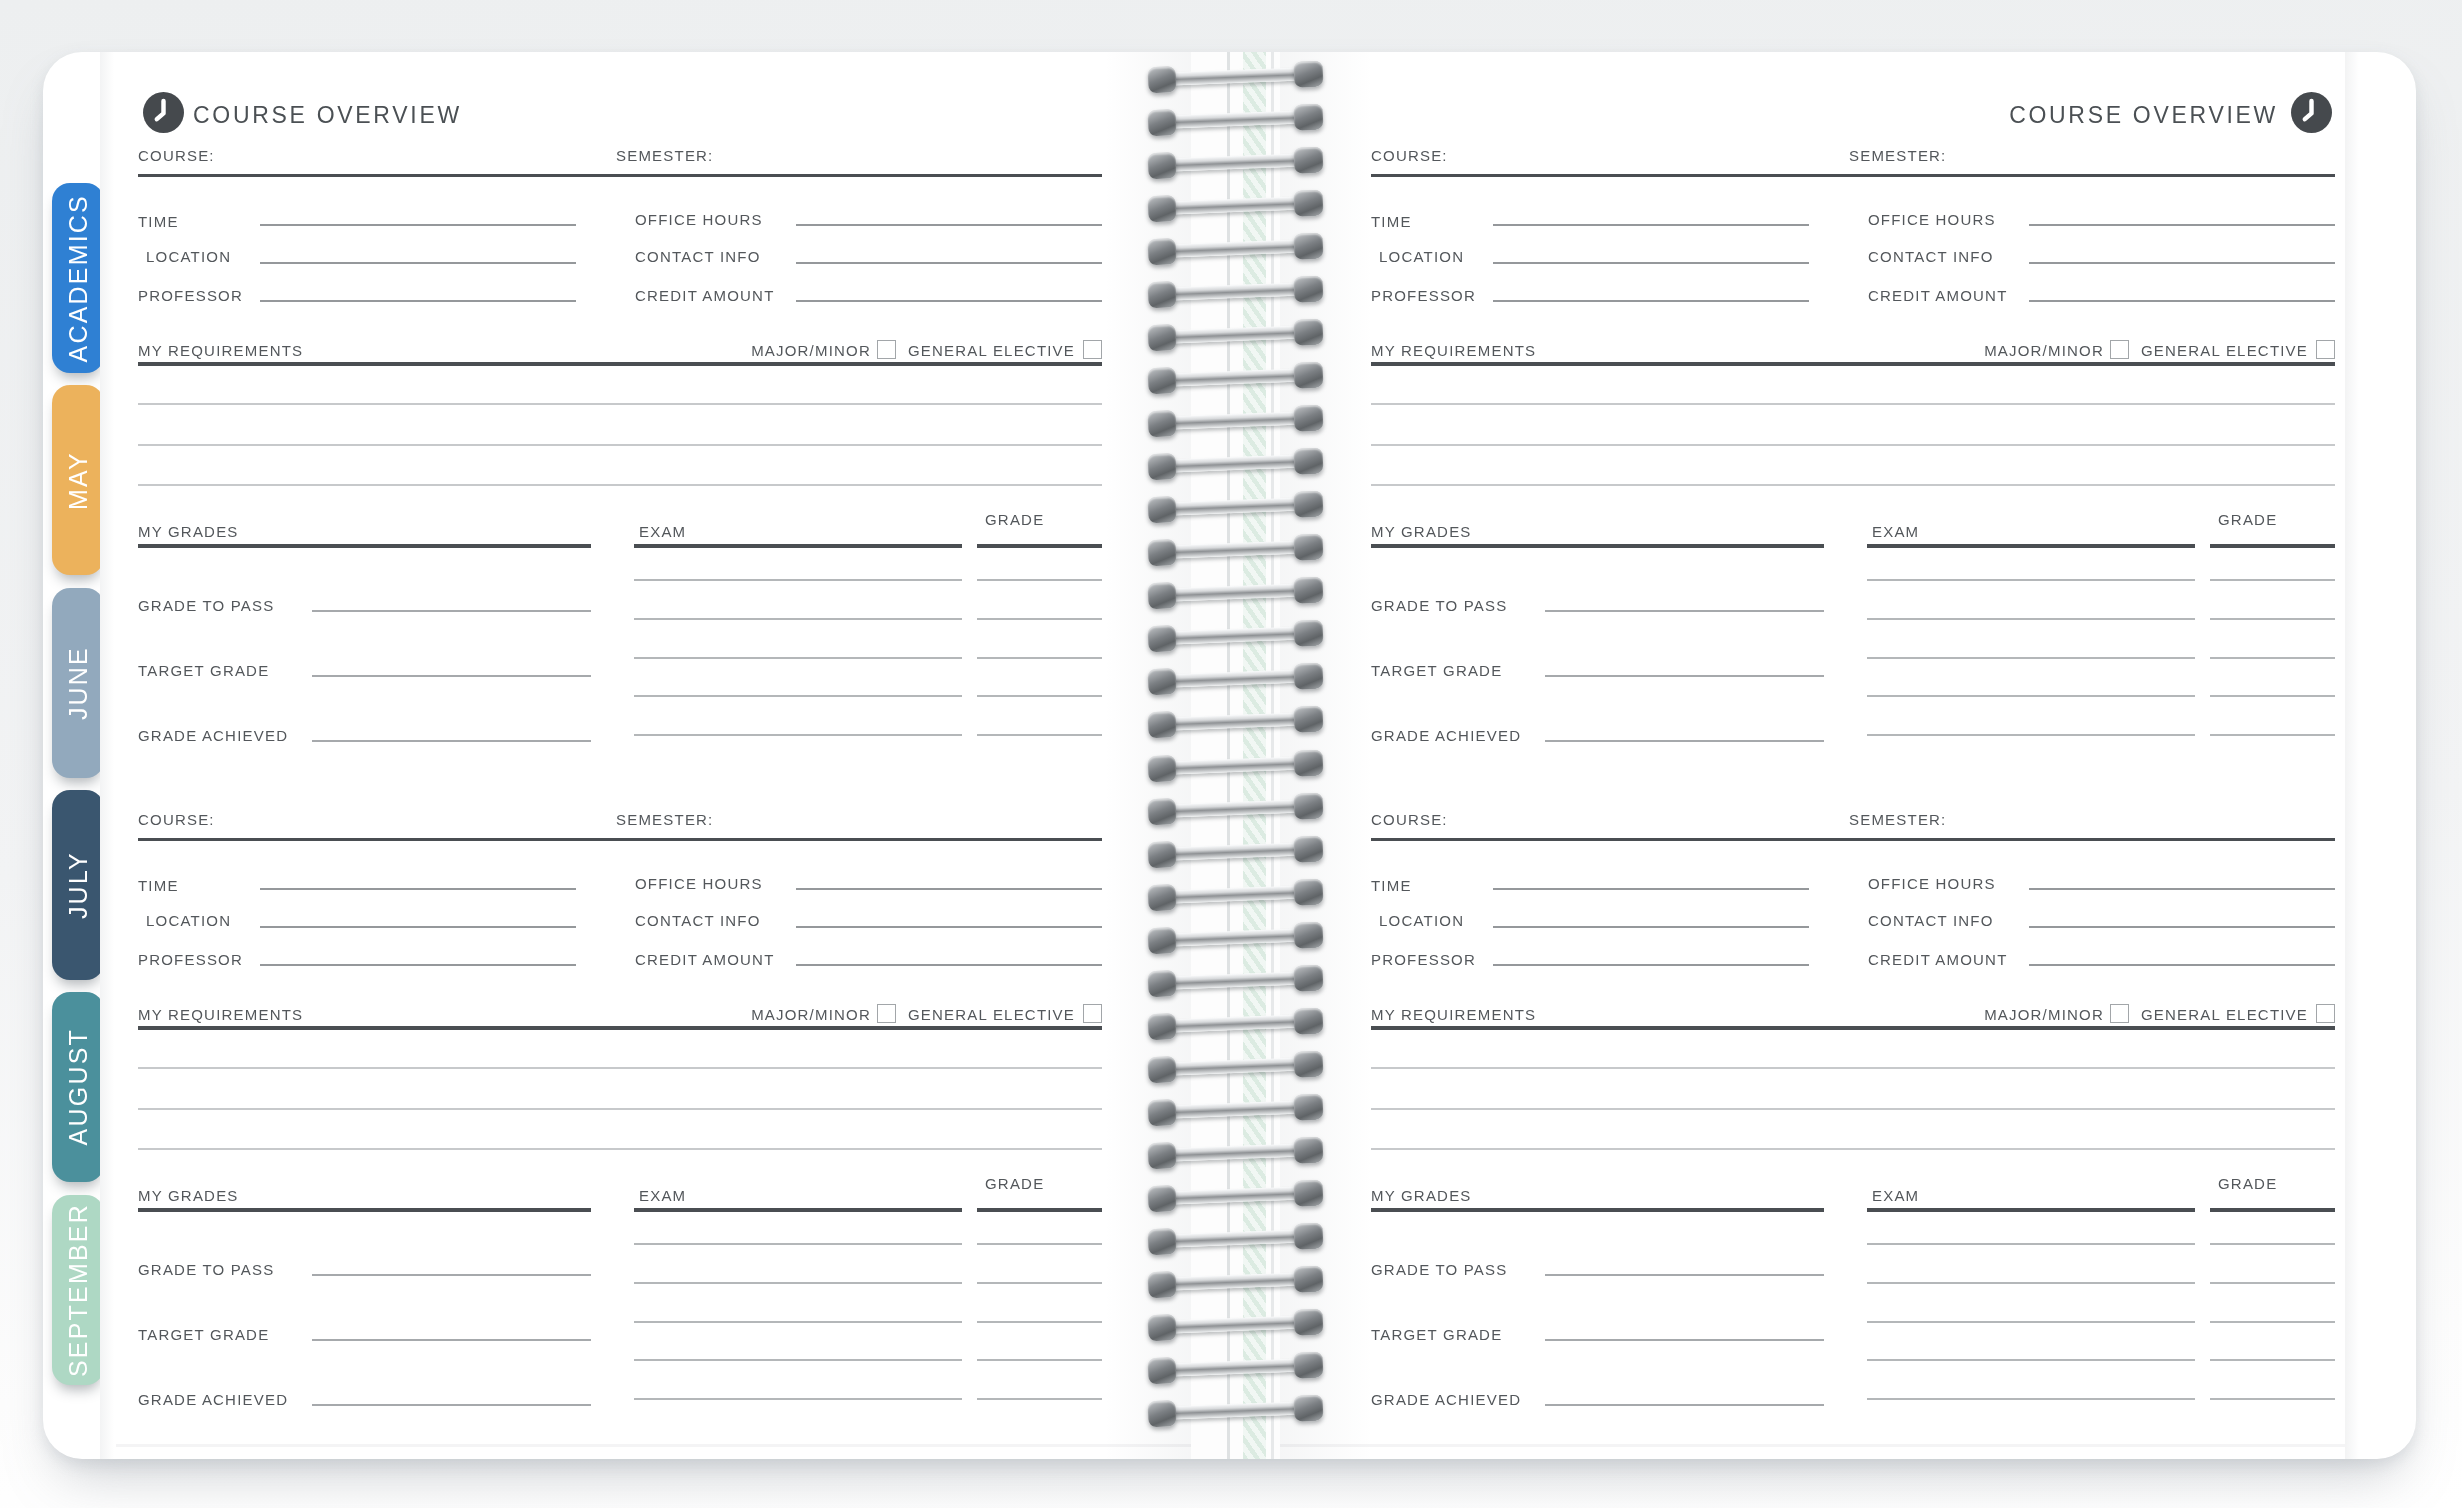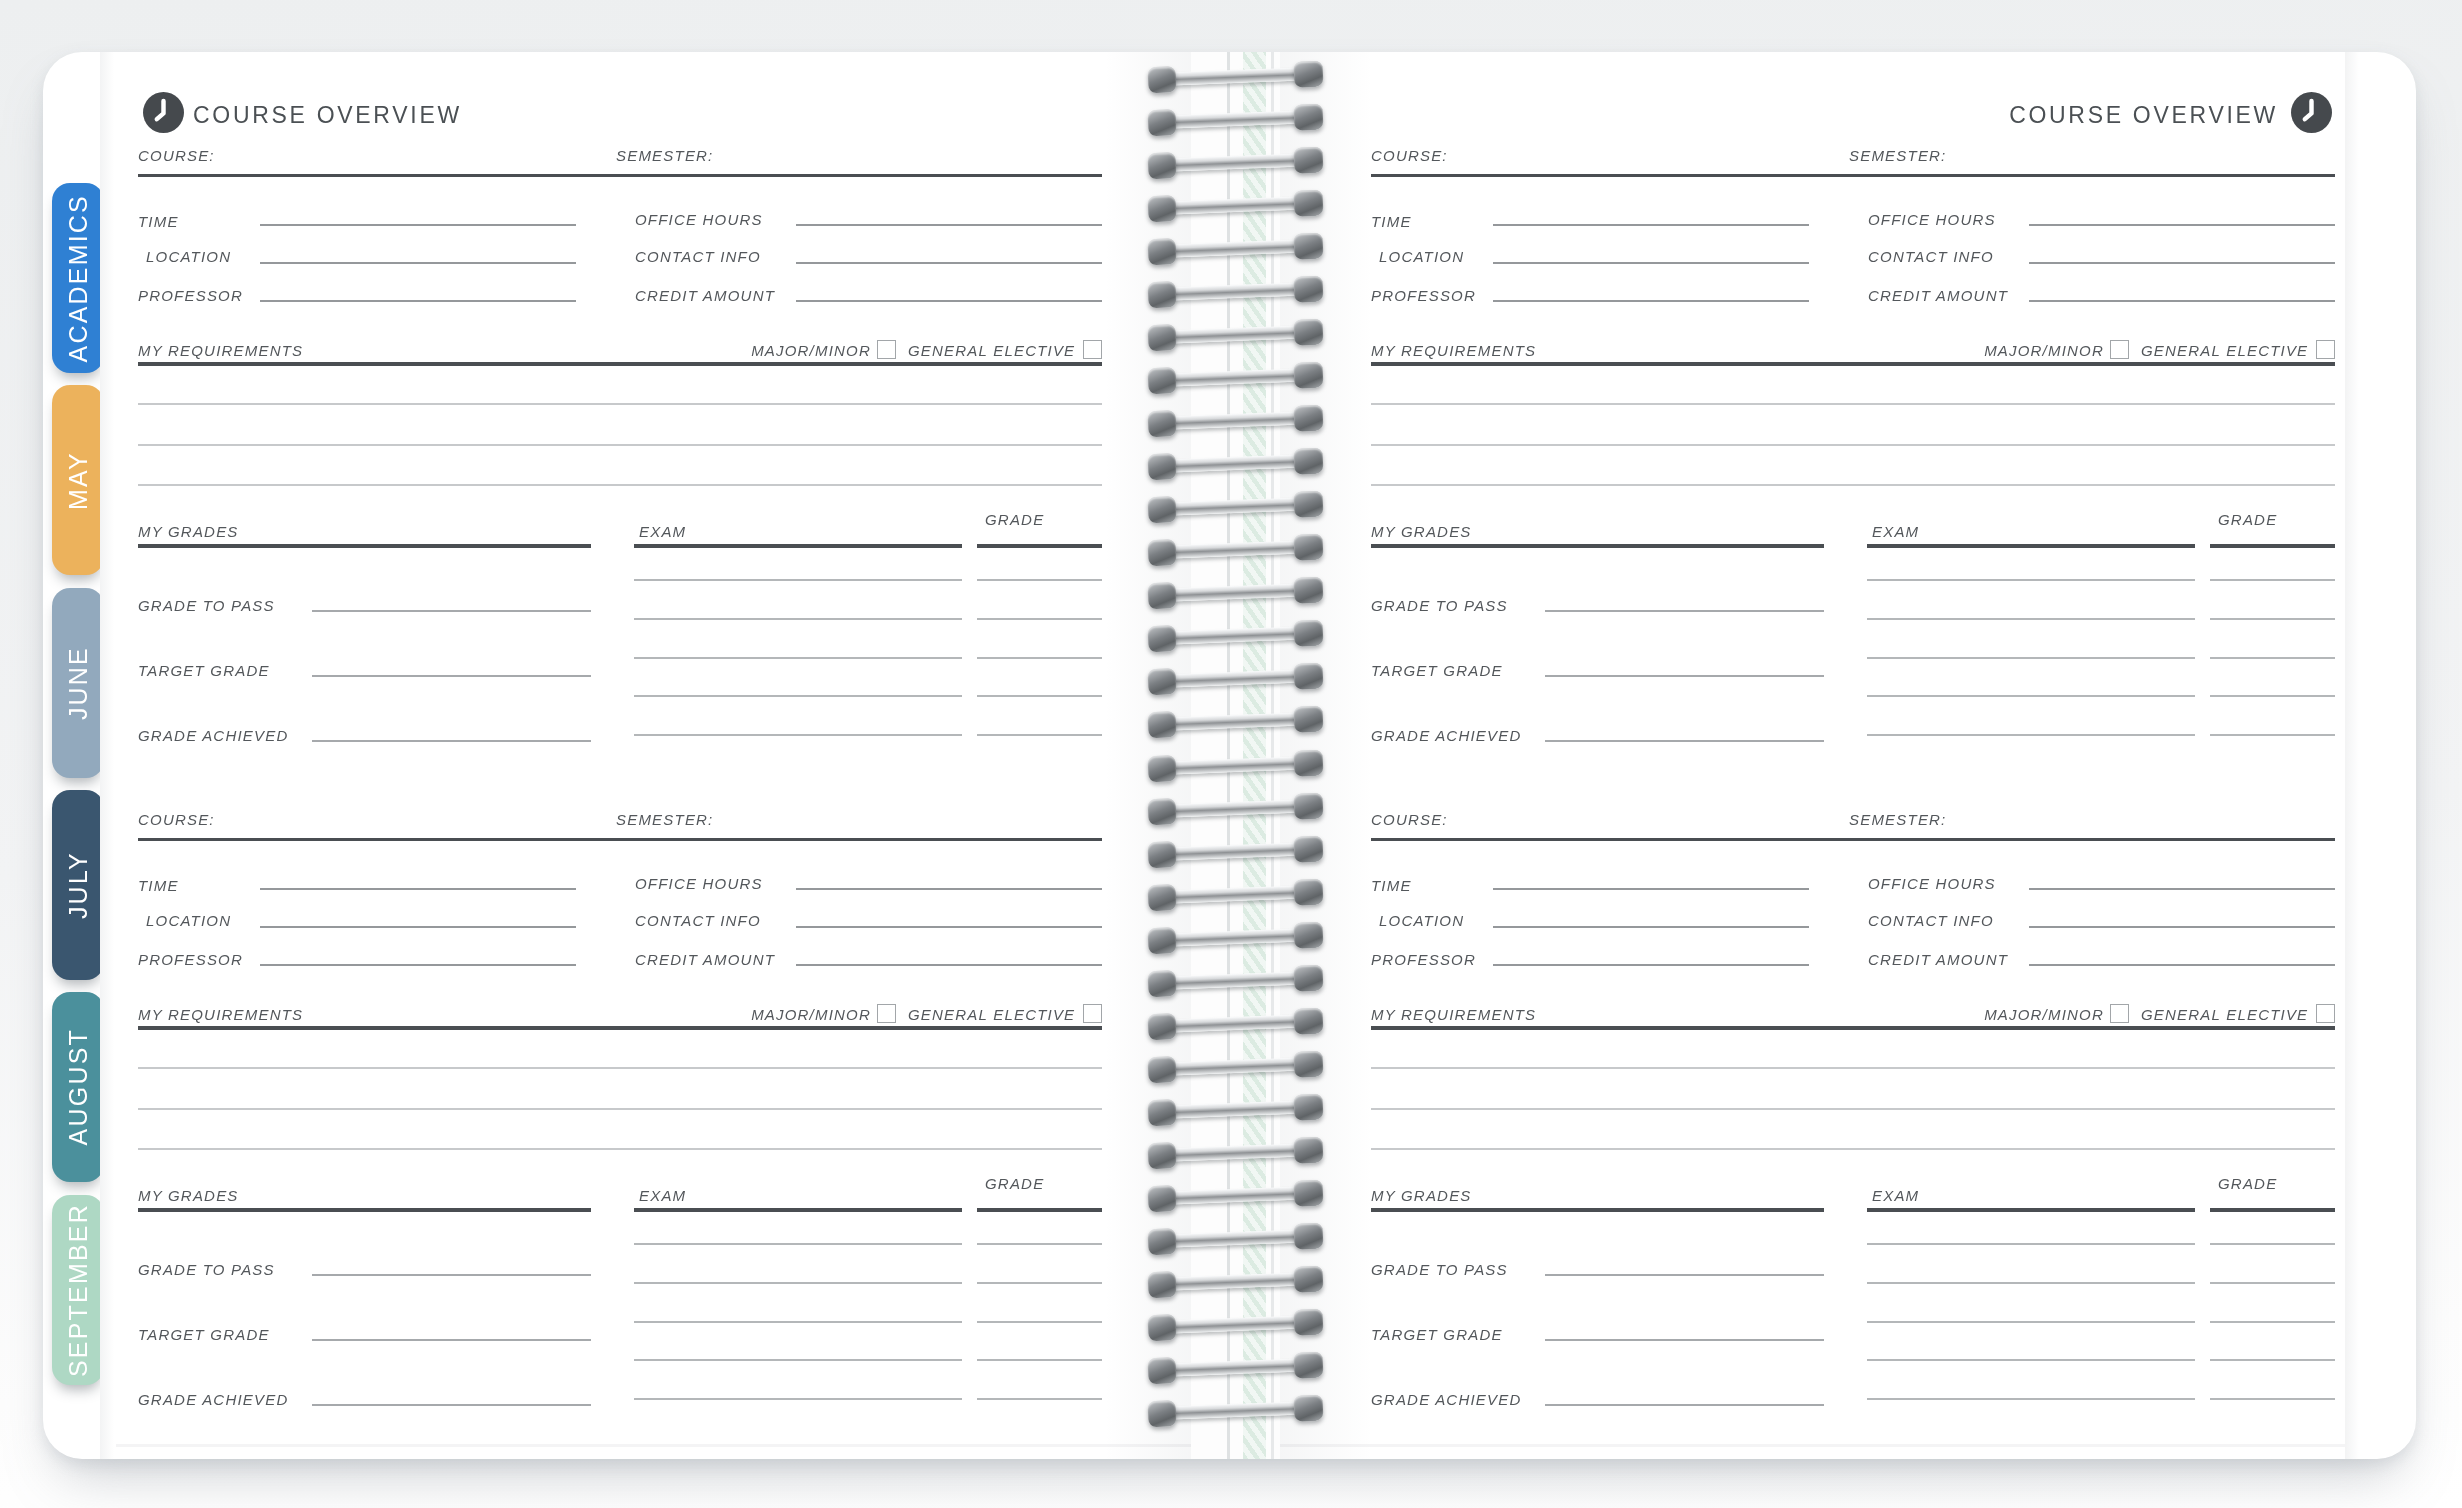--- a/index.html
+++ b/index.html
@@ -73,21 +73,21 @@
   #content-right{left:1371px;width:964px;}
 
   .page-head{position:absolute;top:0;left:0;width:100%;height:134px;margin-top:13px;}
   .clock{position:absolute;top:79px;width:41px;height:41px;}
   .page-head .title{position:absolute;top:89px;font-size:23px;letter-spacing:2.7px;color:#4b5054;white-space:nowrap;}
   #content-left .clock{left:4.5px;}
   #content-left .title{left:55px;}
   #content-right .clock{right:2.7px;}
   #content-right .title{right:57px;}
 
-  .cb{position:absolute;left:0;width:964px;height:663px;font-style:italic;}
+  .cb{position:absolute;left:0;width:964px;height:663px;}
   .cb.b1{top:137px;}
   .cb.b2{top:801px;}
 
   .lbl{position:absolute;font-size:15px;letter-spacing:1.2px;color:#53575b;line-height:18px;white-space:nowrap;}
   .hline{position:absolute;height:3.6px;background:#4a4e52;}
   .fline{position:absolute;height:1.8px;background:#95989b;}
   .lline{position:absolute;left:0;width:964px;height:1.8px;background:#c7c9cb;}
   .xline{position:absolute;height:1.8px;background:#b4b7b9;}
 
   .l-course{left:0;top:9.8px;}

